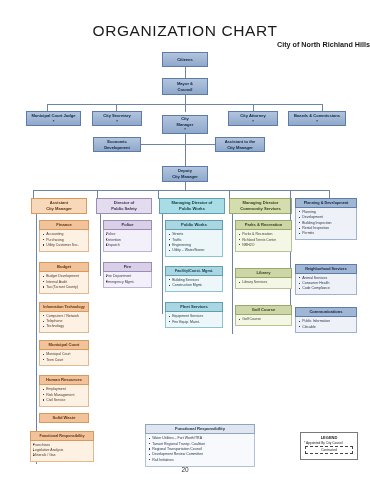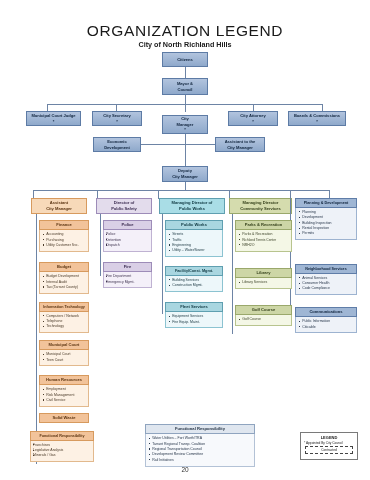--- a/index.html
+++ b/index.html
@@ -8,21 +8,21 @@
     font-family:"Liberation Sans", sans-serif;
     color:#111;overflow:hidden;position:relative;
   }
   #page{position:relative;width:370px;height:480px;}
 
   .ttl{
     position:absolute;left:0;right:0;top:22px;text-align:center;
     font-size:15.5px;letter-spacing:.6px;font-weight:400;color:#1a1a1a;
   }
   .sub{
-    position:absolute;left:0;right:0;top:40px;text-align:center;
+    position:absolute;left:0;right:0;top:40px;text-align:right;
     font-size:7.2px;font-weight:700;color:#1a1a1a;
   }
   .pgno{
     position:absolute;left:0;right:0;top:466px;text-align:center;
     font-size:6.5px;color:#333;
   }
 
   
   .bx{position:absolute;box-sizing:border-box;}
 
@@ -97,21 +97,21 @@
   .lgdash{
     margin:1px 4px 3px;border:.6px dashed #444;text-align:center;
     font-size:3.2px;padding:1px 0;color:#222;
   }
 </style>
 </head>
 <body>
 
 <div id="page">
 
-  <div class="ttl">ORGANIZATION LEGEND</div>
+  <div class="ttl">ORGANIZATION CHART</div>
   <div class="sub">City of North Richland Hills</div>
   <div class="pgno">20</div>
 
   <div class="bx node" style="left:162px;top:52px;width:46px;height:15px;">
     <span>Citizens</span>
   </div>
   <div class="ln lnv" style="left:184.6px;top:67px;height:11px;"></div>
 
   <div class="bx node" style="left:162px;top:78px;width:46px;height:17px;white-space:pre-line;">
     <span>Mayor &amp;

